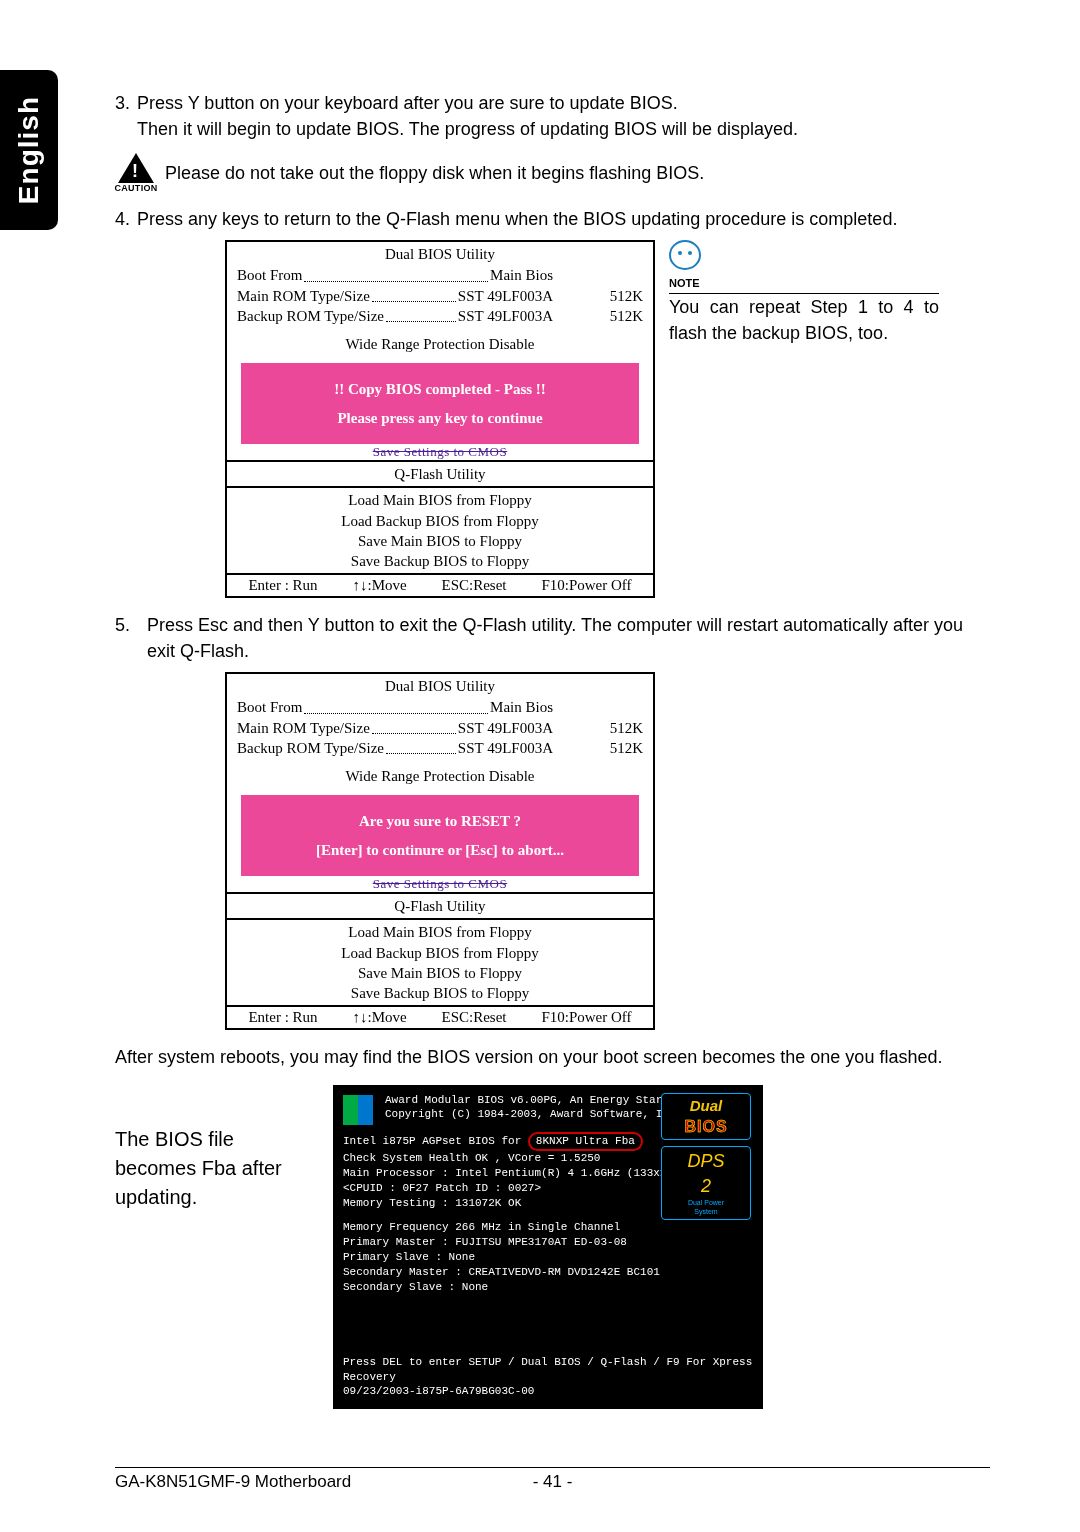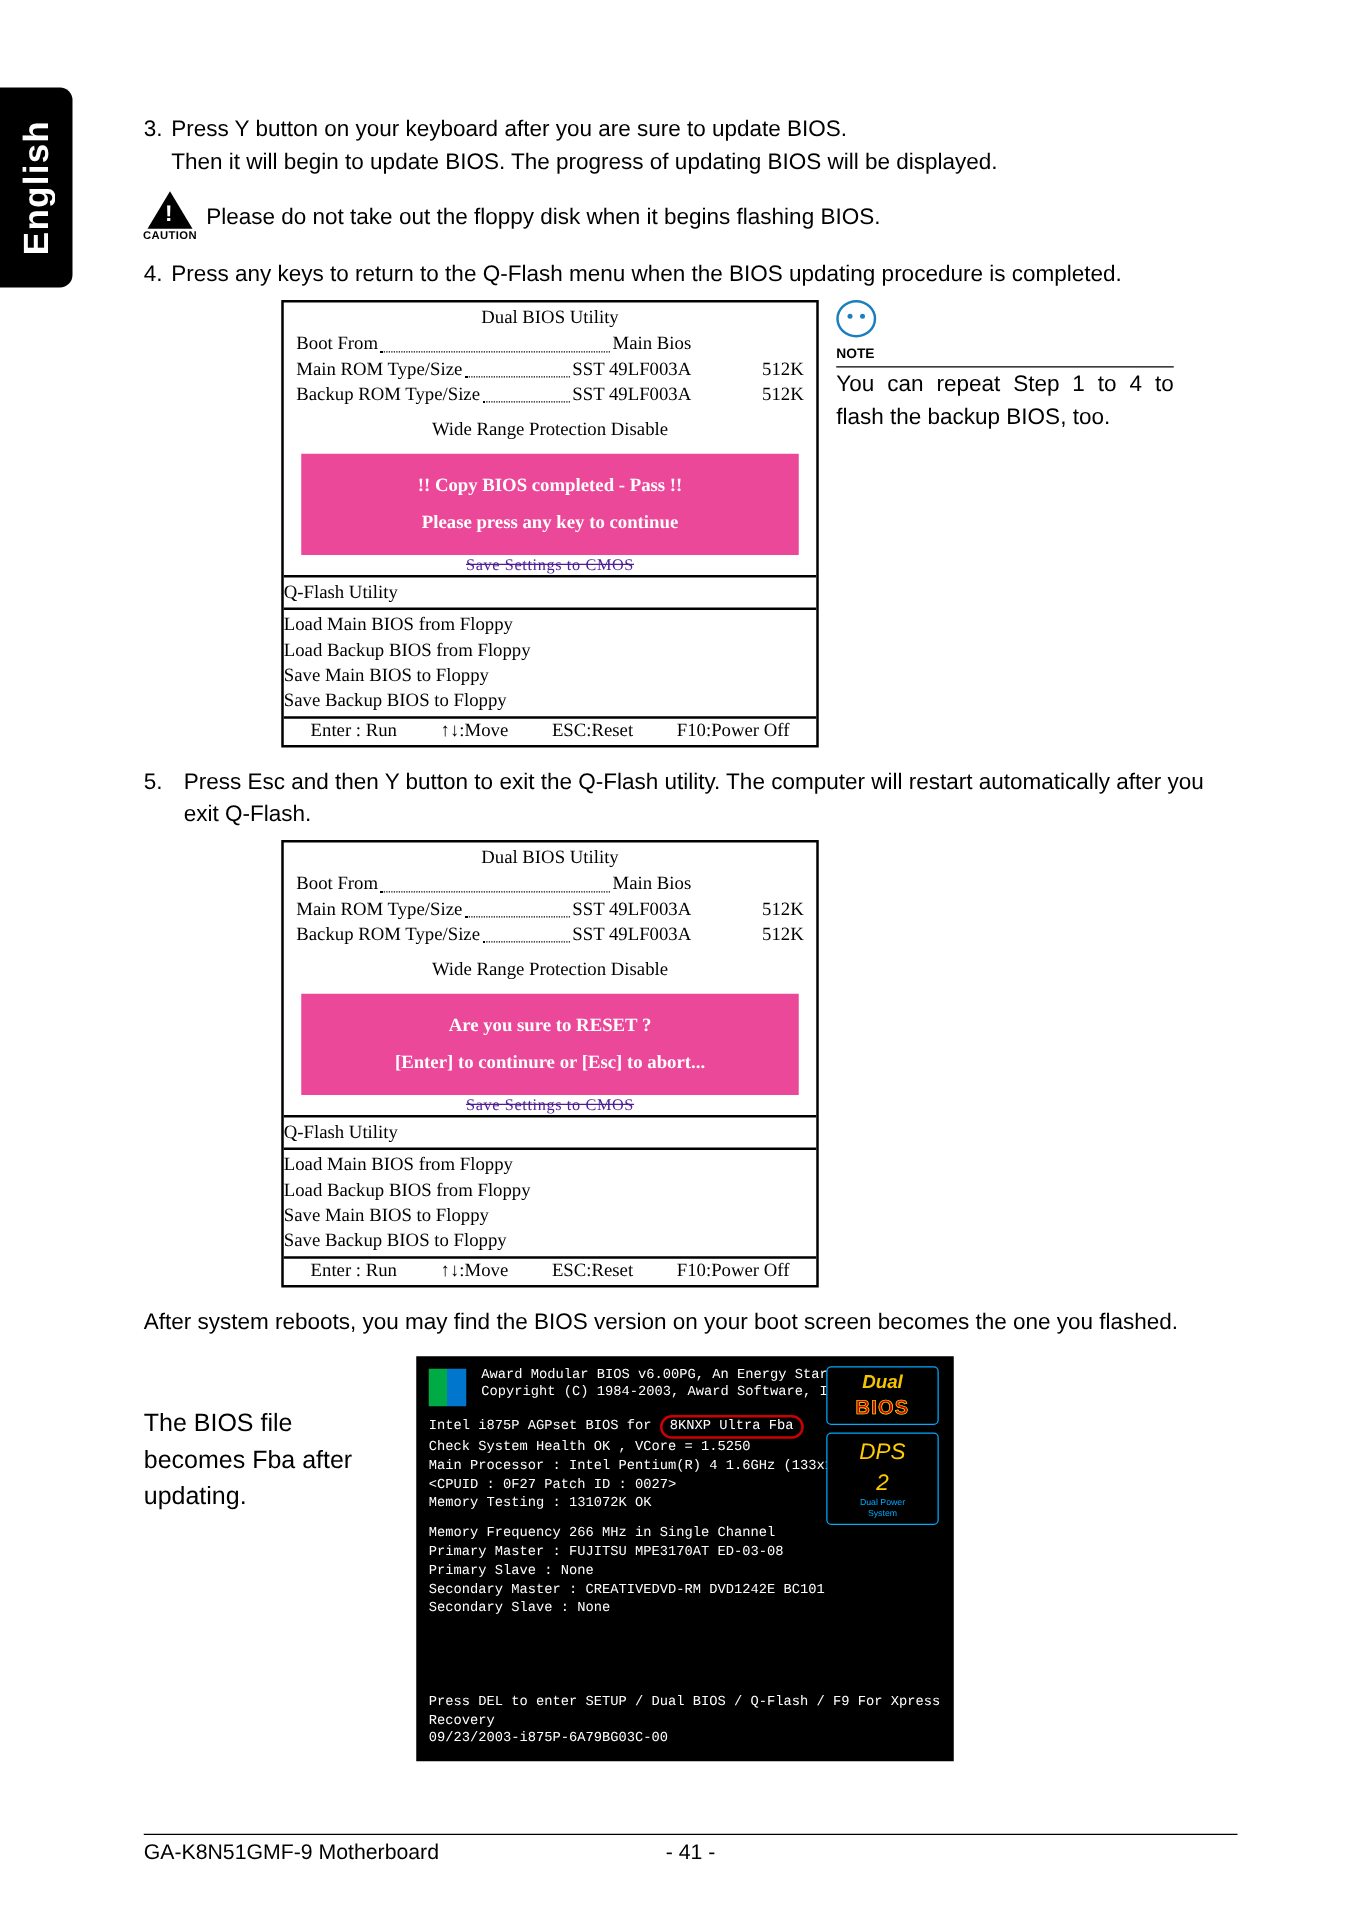--- a/index.html
+++ b/index.html
@@ -110,21 +110,21 @@
   }
   .bios-under {
     text-align: center;
     margin-top: -10px;
     color: #4c1d95;
     font-size: 13px;
     text-decoration: line-through;
     letter-spacing: 0.5px;
   }
   .bios-hr { border-top: 2px solid #000; }
-  .bios-menu { padding: 2px 0; line-height: 1.35; }
+  .bios-menu { text-align: center; padding: 2px 0; line-height: 1.35; }
   .bios-keys {
     display: flex;
     justify-content: space-around;
     border-top: 2px solid #000;
     padding: 2px 4px;
     font-size: 15px;
   }
   .note-side {
     width: 270px;
     font-family: Arial, Helvetica, sans-serif;

